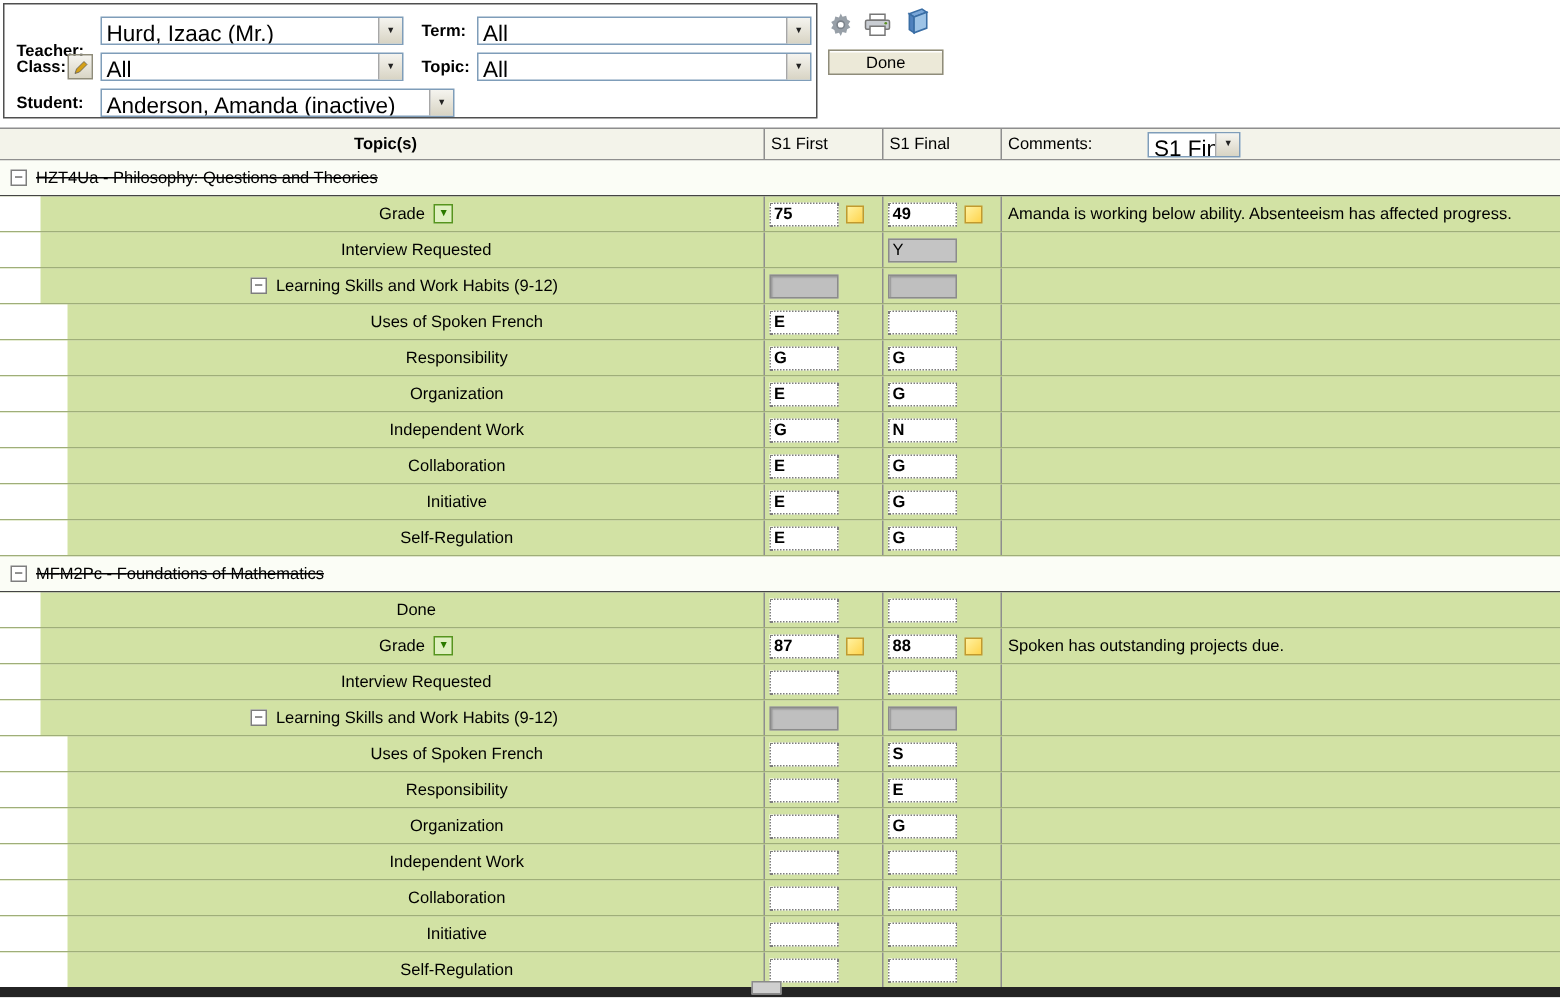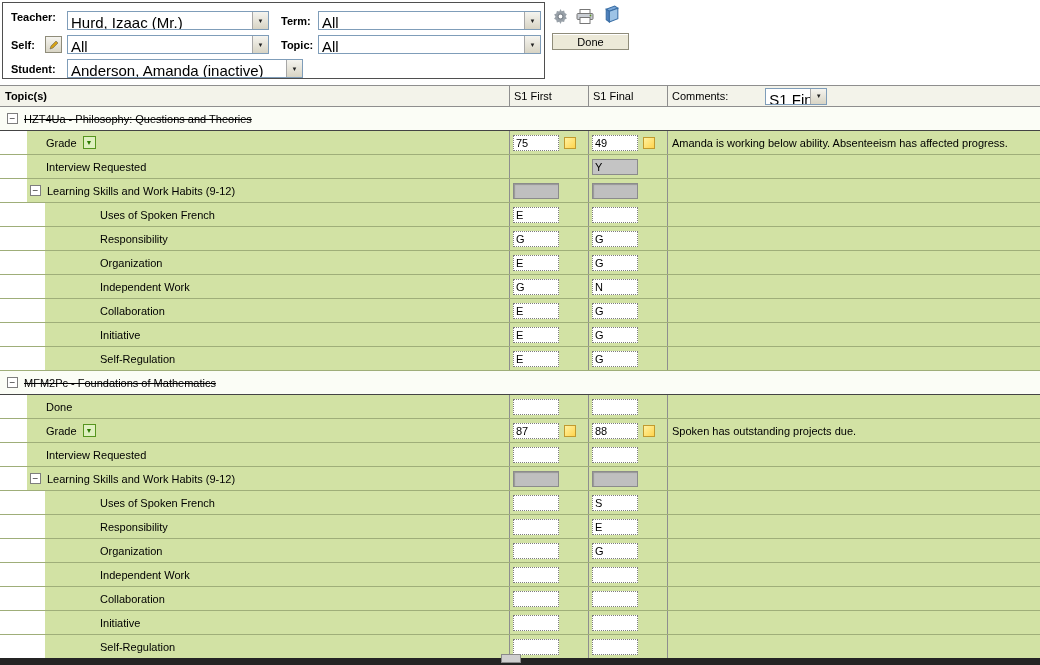--- a/index.html
+++ b/index.html
@@ -20,66 +20,66 @@
 
   
   #grade-table { position:absolute; left:0; top:85px; width:1040px; border-top:1px solid #8e8e8e; }
   .trow { display:flex; height:24px; border-bottom:1px solid #9fae79; position:relative; align-items:stretch; }
   .thead-row { height:21px; background:#f3f3ea; border-bottom:1px solid #8e8e8e; }
   .group-row { background:#fbfdf6; border-bottom:1px solid #444; align-items:center; padding-left:7px; }
   .data-row { background:#d2e2a4; }
   .data-row::before { content:""; position:absolute; left:0; top:0; bottom:0; width:27px; background:#fff; }
   .data-row.ind2::before { width:45px; }
 
-  .col-topics { width:509px; }
+  .col-topics { width:509px;justify-content:center; }
   .col-s1 { width:79px; border-left:1px solid #8e8e8e; }
   .col-comments { flex:1; border-left:1px solid #8e8e8e;gap:32px; }
   .hcell { display:flex; align-items:center; padding-left:4px; }
   .hcell.col-topics { padding-left:5px; }
   .hcell.col-topics span { font-weight:bold; }
 
   .label-cell { display:flex; align-items:center; position:relative; }
   .trow.ind1 .label-cell { padding-left:46px; }
   .trow.ind2 .label-cell { padding-left:100px; }
   .trow.ind1 .label-cell.hdr-pad { padding-left:30px; }
   .row-label { white-space:nowrap; }
 
   .collapse-box { width:11px; height:11px; flex:none; border:1px solid #7e7e7e; background:#fff; font-size:10px; line-height:9px; text-align:center; color:#333; margin-right:6px; }
   .group-title { text-decoration:line-through; white-space:nowrap; }
 
   .grid-cell { display:flex; align-items:center; padding-left:3px; }
-  .mark-input { width:46px; height:16px; border:1px dotted #7d7d7d; background:#fff; font-family:"Liberation Sans", sans-serif; font-size:11px; padding:0 2px; }
+  .mark-input { width:46px; height:16px; border:1px dotted #7d7d7d; background:#fff; font-family:"Liberation Sans", sans-serif; font-size:11px; padding:0 2px;font-weight:bold; }
   .gray-box { width:46px; height:16px; background:#c4c4c4; border:1px solid #8b8b8b; font-size:11px; line-height:14px; padding:0 2px; display:inline-block; }
   .gray-box.disabled { background:#bfbfbf; box-shadow:inset 1px 1px 1px #979797; }
   .note-icon { width:12px; height:12px; flex:none; margin-left:5px; background:linear-gradient(135deg,#fff2a0,#ffd44d); border:1px solid #c19a2e; }
   .grade-dd { width:13px; height:13px; margin-left:6px; flex:none; background:#dff0c0; border:1px solid #56941e; color:#2c7a00; font-size:7px; display:flex; align-items:center; justify-content:center; }
   .comment-cell { display:flex; align-items:center; padding-left:4px; white-space:nowrap; overflow:hidden; }
 
   
   #bottom-strip { position:absolute; left:0; bottom:0; width:1040px; height:7px; background:#242424; }
   #scroll-thumb { position:absolute; left:501px; bottom:2px; width:20px; height:9px; background:#cfcfcf; border:1px solid #8a8a8a; }
 </style>
 </head>
 <body>
 
 <div id="page">
 
   <div id="filter-panel">
-    <span class="fl-label" style="left:8px;top:8px">Teacher:</span>
+    <span class="fl-label" style="left:8px;top:25px">Teacher:</span>
     <div class="dropdown" style="left:64px;top:8px;width:202px">
       <span class="dd-value">Hurd, Izaac (Mr.)</span>
       <span class="dd-btn">▼</span>
     </div>
     <span class="fl-label" style="left:278px;top:12px">Term:</span>
     <div class="dropdown" style="left:315px;top:8px;width:223px">
       <span class="dd-value">All</span>
       <span class="dd-btn">▼</span>
     </div>
 
-    <span class="fl-label" style="left:8px;top:36px">Self:</span>
+    <span class="fl-label" style="left:8px;top:36px">Class:</span>
     <button class="mini-btn" style="left:42px;top:33px">
       <svg width="10" height="10" viewBox="0 0 10 10">
           <path d="M1 9l1-3 5-5 2 2-5 5z" fill="#d4a017" stroke="#555" stroke-width="0.5"></path>
         </svg>
     </button>
     <div class="dropdown" style="left:64px;top:32px;width:202px">
       <span class="dd-value">All</span>
       <span class="dd-btn">▼</span>
     </div>
     <span class="fl-label" style="left:278px;top:36px">Topic:</span>

